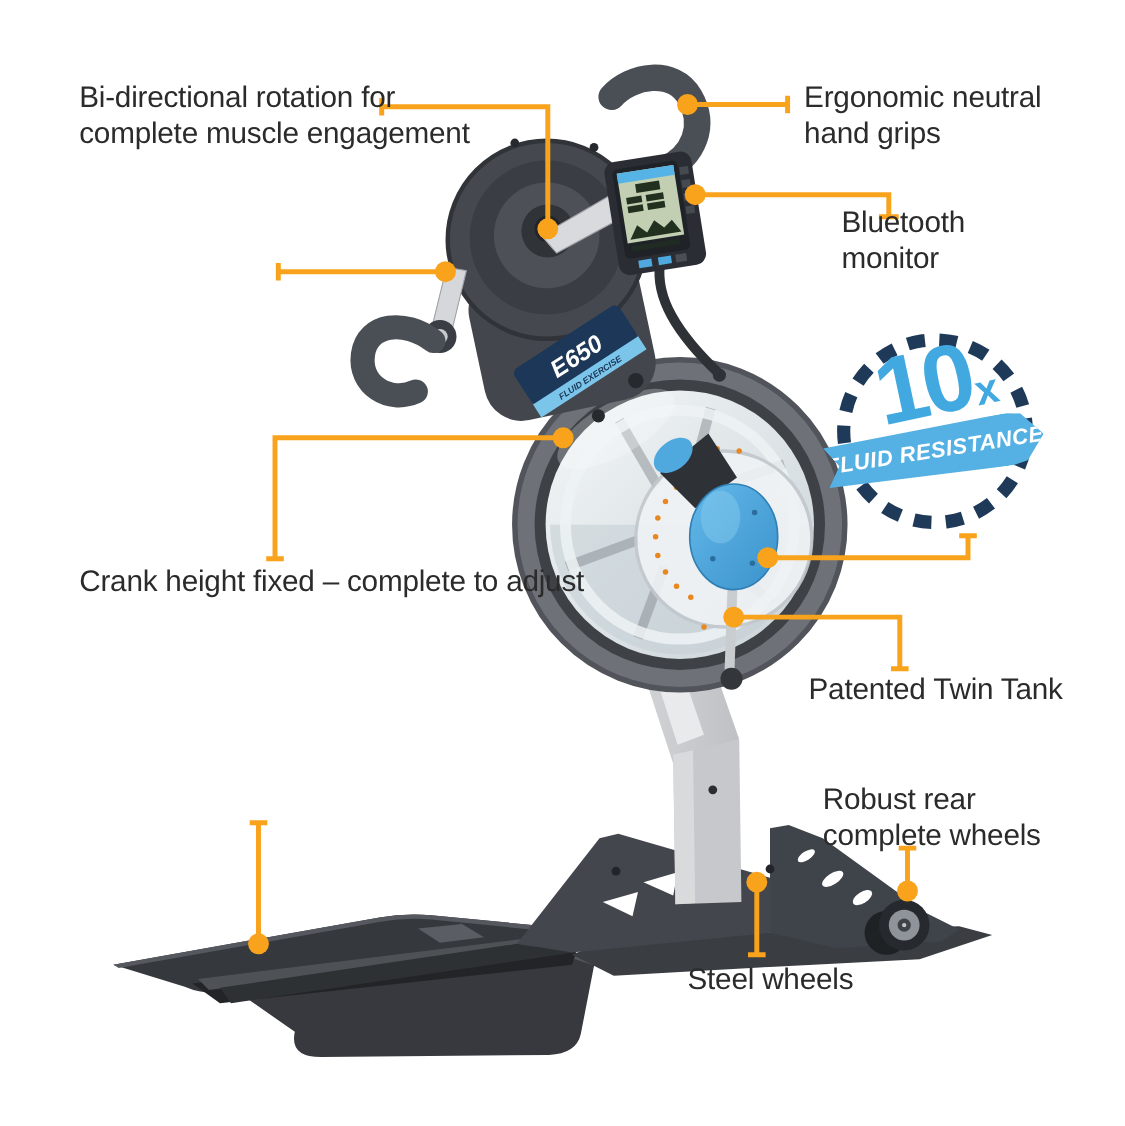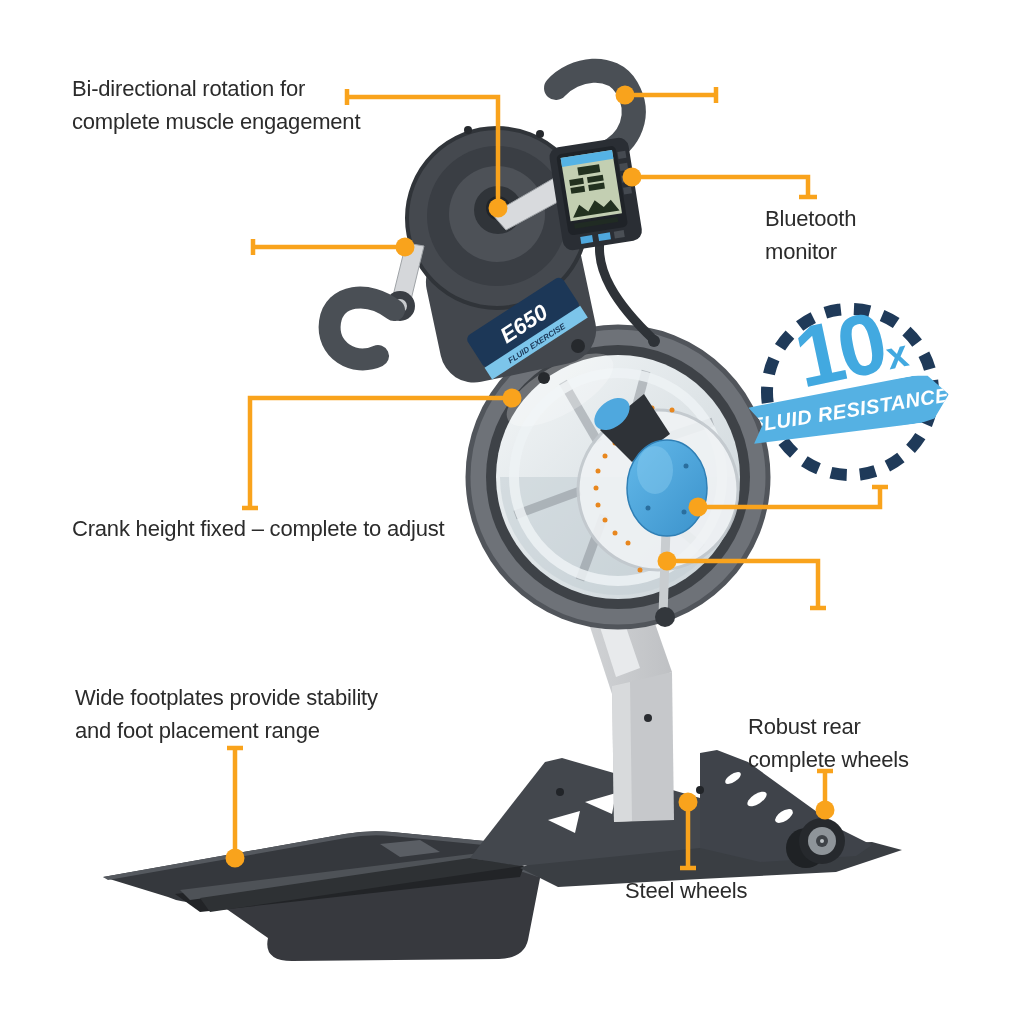--- a/index.html
+++ b/index.html
@@ -1,19 +1,19 @@
 <!DOCTYPE html>
 <html><head>
 <meta charset="utf-8">
 <style>
   html,body{margin:0;padding:0;background:#ffffff;}
   .stage{position:relative;width:1023px;height:1024px;background:#ffffff;overflow:hidden;
          font-family:"Liberation Sans", sans-serif;}
   .stage svg{position:absolute;left:0;top:0;}
-  .callout{position:absolute;color:#2b2b2b;font-size:22px;line-height:33px;
+  .callout{position:absolute;color:#2b2b2b;font-size:27px;line-height:33px;
            letter-spacing:-0.2px;white-space:pre-line;z-index:5;}
   
   .badge{position:absolute;left:752px;top:298px;width:200px;height:190px;z-index:4;}
   .badge svg{position:absolute;left:0;top:0;}
   .badge-number{position:absolute;left:10px;top:6px;width:180px;text-align:center;
                 transform:rotate(-12deg);color:#42a9e0;font-weight:bold;
                 font-size:86px;letter-spacing:-5px;line-height:86px;}
   .badge-number .mult{font-size:38px;letter-spacing:0;margin-left:3px;}
   .badge-ribbon{position:absolute;left:-2px;top:88px;width:200px;height:48px;
                 transform:rotate(-9deg);background:#55b1e3;color:#ffffff;
@@ -245,22 +245,23 @@
       </g>
       <g>
         <path d="M688,802 V868 M680,868 H696" fill="none"></path>
           <circle cx="688" cy="802" r="9.5" stroke="none"></circle>
       </g>
     </g>
   </svg>
 
   <div class="callout" style="left:72px;top:72px">Bi-directional rotation for
 complete muscle engagement</div>
-  <div class="callout" style="left:765px;top:202px">Bluetooth
+  <div class="callout" style="left:731px;top:72px">Ergonomic neutral
+hand grips</div>
+  <div class="callout" style="left:765px;top:186px">Bluetooth
 monitor</div>
   <div class="callout" style="left:72px;top:512px">Crank height fixed – complete to adjust</div>
-  <div class="callout" style="left:75px;top:681px">Wide footplates provide stability
-and foot placement range</div>
+  <div class="callout" style="left:735px;top:610px">Patented Twin Tank</div>
   <div class="callout" style="left:748px;top:710px">Robust rear
 complete wheels</div>
   <div class="callout" style="left:625px;top:874px">Steel wheels</div>
 
 </div>
 
 </body></html>

